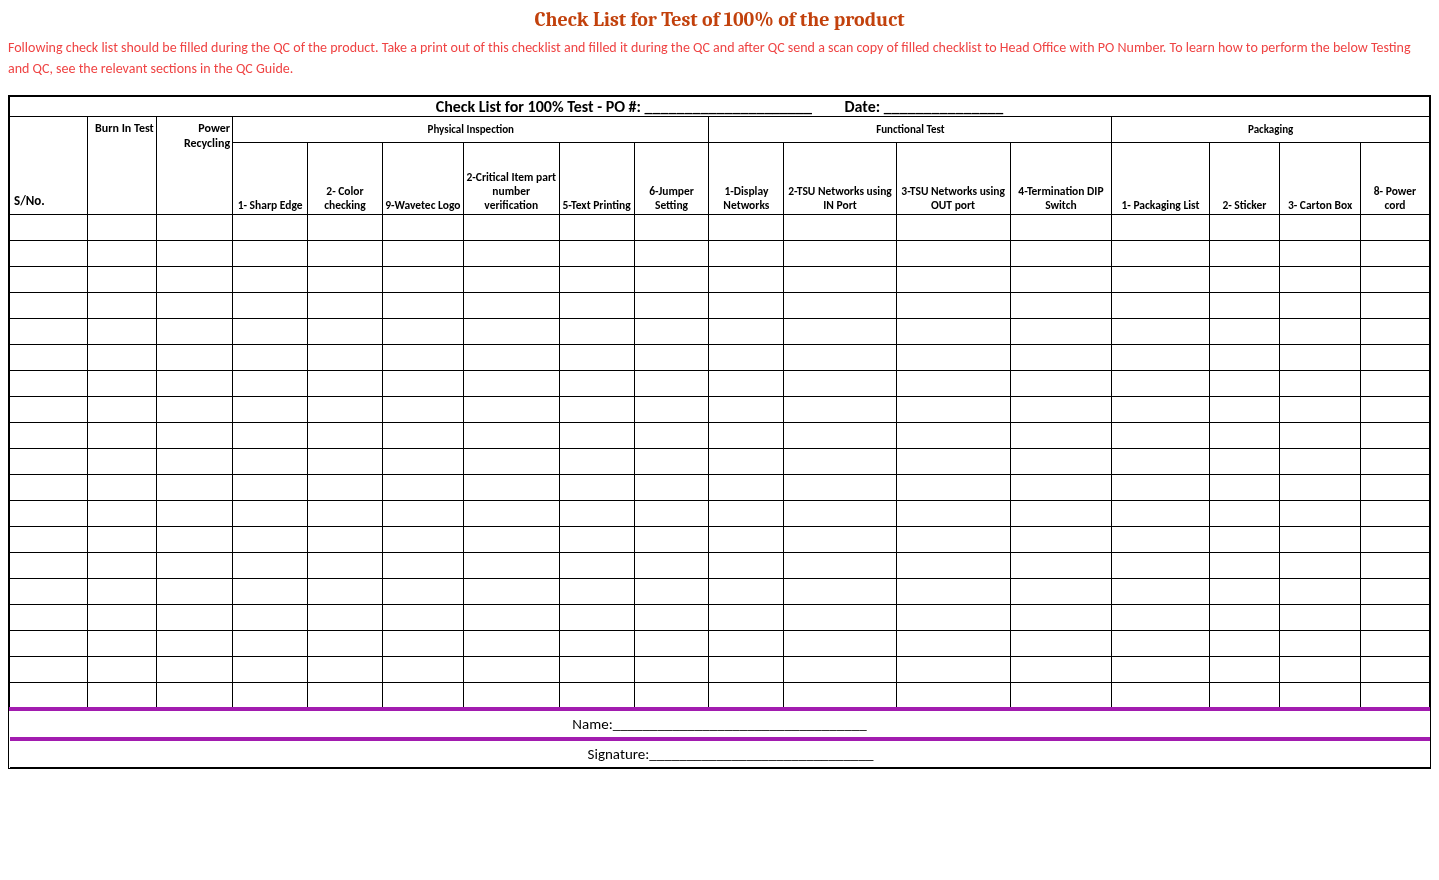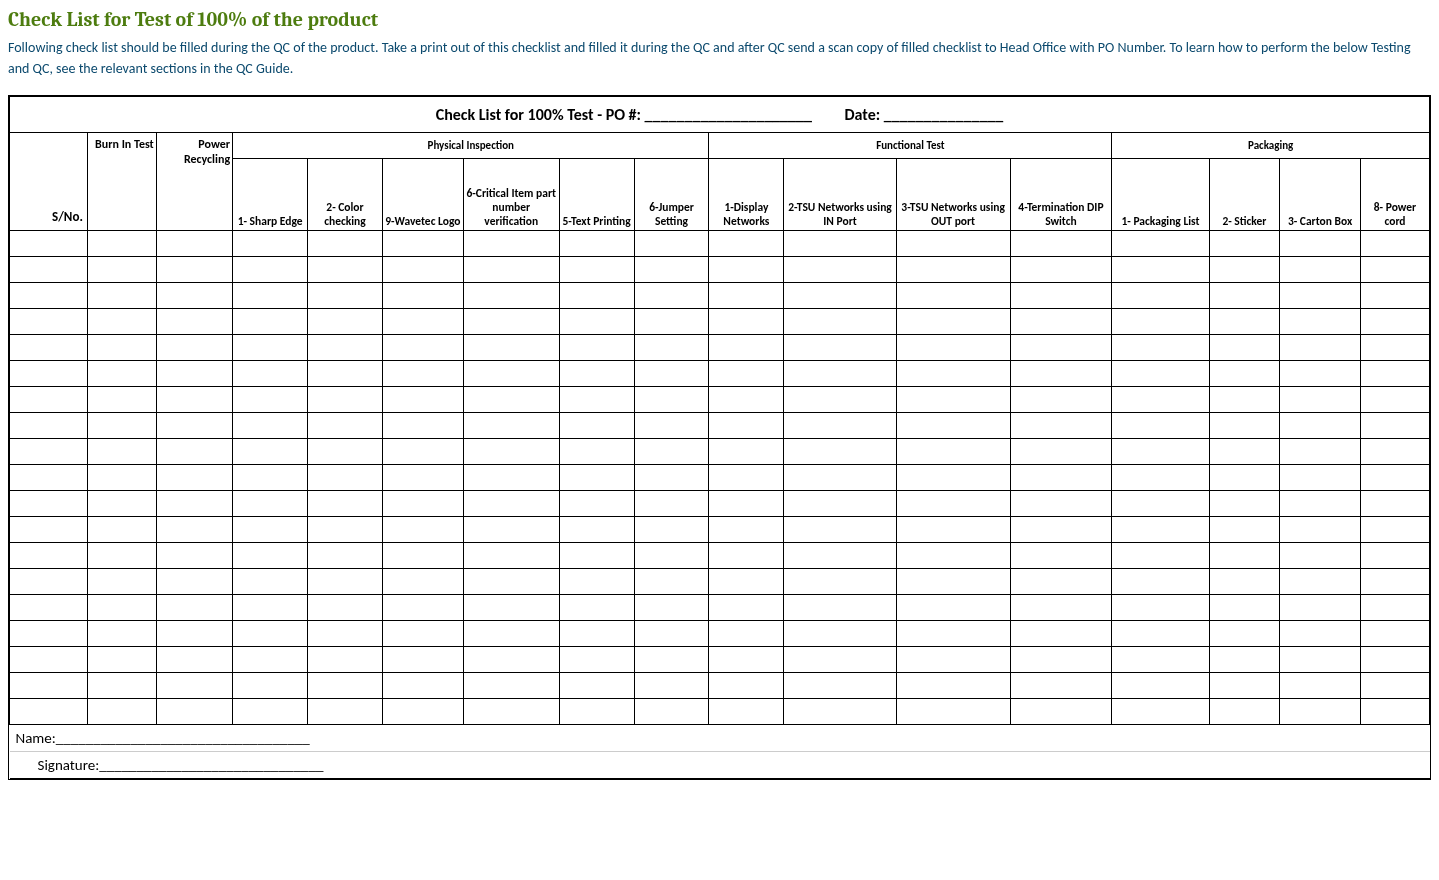--- a/index.html
+++ b/index.html
@@ -8,31 +8,32 @@
       box-sizing: border-box;
     }
     body {
       font-family: Calibri, Arial, sans-serif;
       padding: 8px;
       background: #fff;
       color: #000;
       font-size: 14px;
     }
     .title {
-      color: #4d7c0f;
+      color: #c2410c;
       font-family: Cambria, Georgia, serif;
       font-size: 20px;
       font-weight: bold;
       margin-bottom: 6px;
+      text-align: center;
     }
     .intro {
       font-size: 14px;
       line-height: 1.5;
       margin-bottom: 16px;
-      color: #0c4a6e;
+      color: #ef4444;
     }
     .table-container {
       width: 100%;
       border: 1.5px solid #000;
     }
     table {
       width: 100%;
       border-collapse: collapse;
       table-layout: fixed;
     }
@@ -40,34 +41,34 @@
       border: 1px solid #000;
       text-align: center;
       vertical-align: middle;
       padding: 2px 1px;
       font-size: 12px;
       line-height: 1.2;
     }
     .header-title {
       font-size: 16px;
       font-weight: bold;
-      padding: 8px;
+      padding: 0;
       text-align: center;
     }
     .group-header {
       font-weight: bold;
       font-size: 11px;
       padding: 6px 2px;
       vertical-align: bottom;
     }
     .sno-header {
       font-weight: bold;
       font-size: 13px;
       padding: 6px 4px;
-      text-align: right;
+      text-align: left;
       vertical-align: bottom;
     }
     .burn-header, .power-header {
       font-weight: bold;
       font-size: 12px;
       padding: 4px 2px;
       text-align: right;
       vertical-align: top;
     }
     .sub-header {
@@ -75,23 +76,23 @@
       font-size: 11.5px;
       padding: 2px 1px;
       vertical-align: bottom;
       height: 72px;
     }
     .empty-cell {
       height: 26px;
     }
     .footer-row td {
       border: none;
-      border-top: 1px solid #a21caf;
+      border-top: 4px solid #a21caf;
       border-bottom: 1px solid #ccc;
-      text-align: left;
+      text-align: center;
       font-size: 15px;
       padding: 4px 6px;
     }
     .footer-row.last td {
       border-bottom: 1px solid #000;
       padding-left: 28px;
     }
   </style>
 </head>
 <body>
@@ -129,21 +130,21 @@
         <th rowspan="2" class="burn-header">Burn In Test</th>
         <th rowspan="2" class="power-header">Power Recycling</th>
         <th colspan="6" class="group-header">Physical Inspection</th>
         <th colspan="4" class="group-header">Functional Test</th>
         <th colspan="4" class="group-header">Packaging</th>
       </tr>
       <tr>
         <th class="sub-header">1- Sharp Edge</th>
         <th class="sub-header">2- Color checking</th>
         <th class="sub-header">9-Wavetec Logo</th>
-        <th class="sub-header">6-Critical Item part number verification</th>
+        <th class="sub-header">2-Critical Item part number verification</th>
         <th class="sub-header">5-Text Printing</th>
         <th class="sub-header">6-Jumper Setting</th>
         <th class="sub-header">1-Display Networks</th>
         <th class="sub-header">2-TSU Networks using IN Port</th>
         <th class="sub-header">3-TSU Networks using OUT port</th>
         <th class="sub-header">4-Termination DIP Switch</th>
         <th class="sub-header">1- Packaging List</th>
         <th class="sub-header">2- Sticker</th>
         <th class="sub-header">3- Carton Box</th>
         <th class="sub-header">8- Power cord</th>

